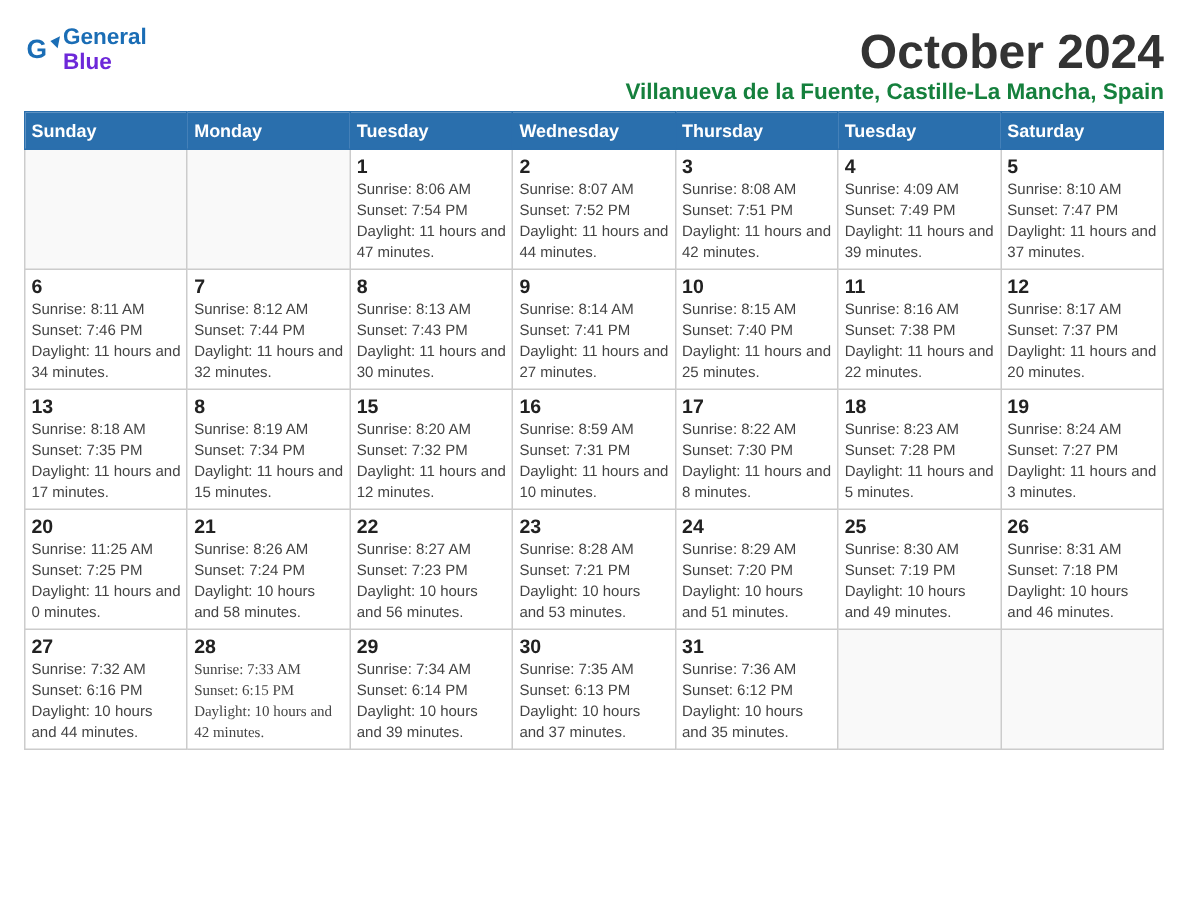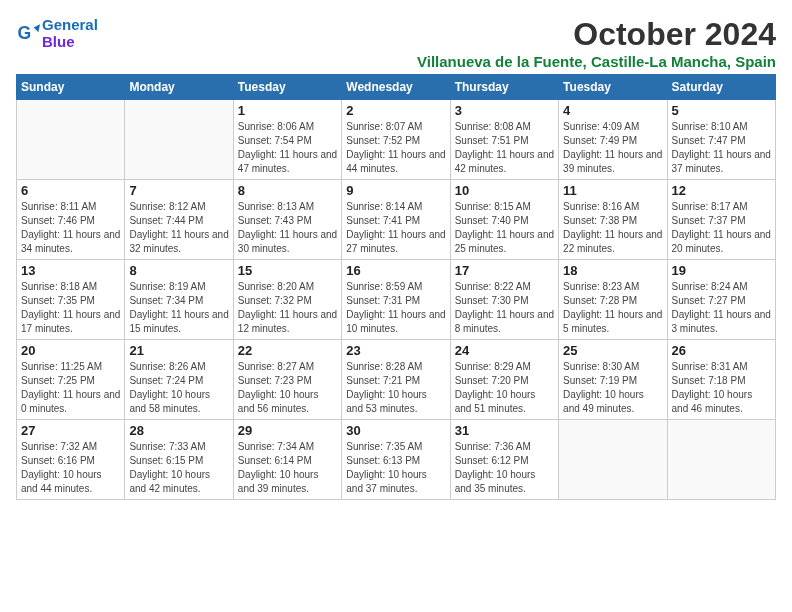--- a/index.html
+++ b/index.html
@@ -277,21 +277,21 @@
       </tr>
       <tr>
         <td>
           <span class="day-number">27</span>
           <div class="day-info" style="white-space: pre-line;">Sunrise: 7:32 AM
 Sunset: 6:16 PM
 Daylight: 10 hours and 44 minutes.</div>
         </td>
         <td>
           <span class="day-number">28</span>
-          <div class="day-info" style="white-space: pre-line;">Sunrise: 7:33 AM
+          <div class="day-info" style="white-space: pre-line; font-family: Liberation Serif, serif;">Sunrise: 7:33 AM
 Sunset: 6:15 PM
 Daylight: 10 hours and 42 minutes.</div>
         </td>
         <td>
           <span class="day-number">29</span>
           <div class="day-info" style="white-space: pre-line;">Sunrise: 7:34 AM
 Sunset: 6:14 PM
 Daylight: 10 hours and 39 minutes.</div>
         </td>
         <td>

